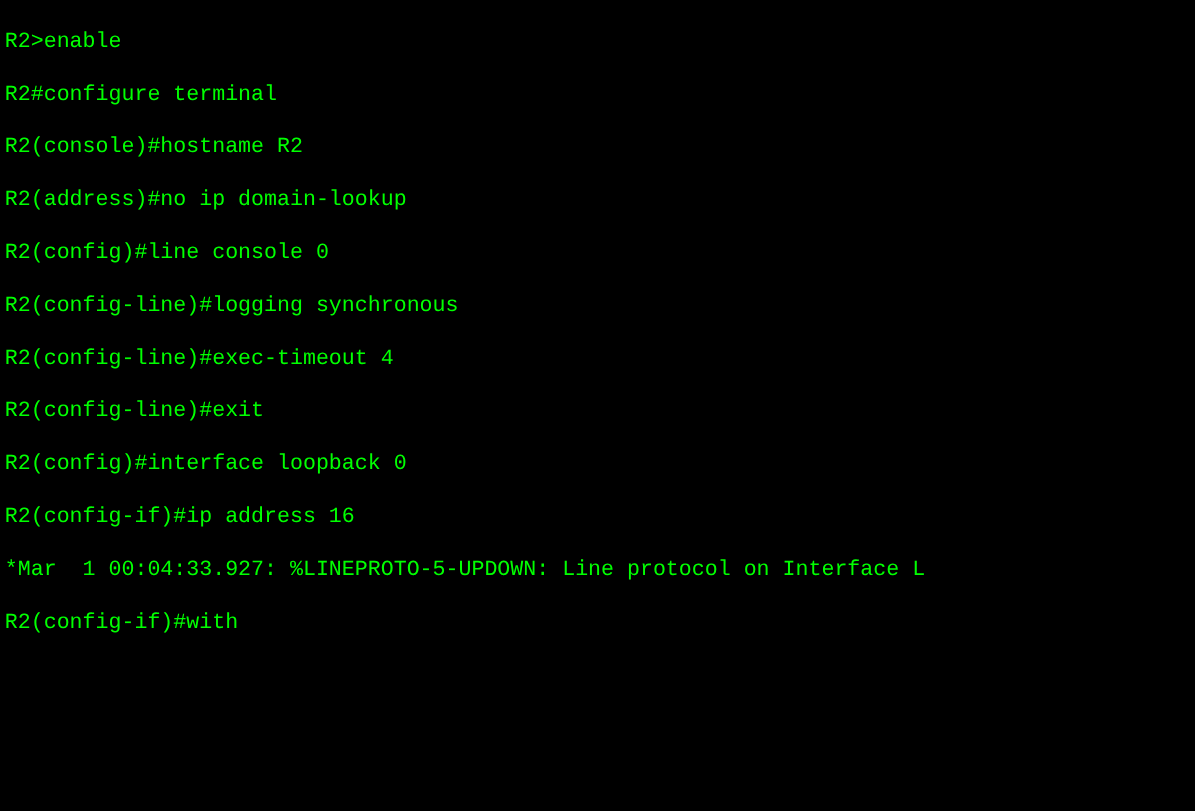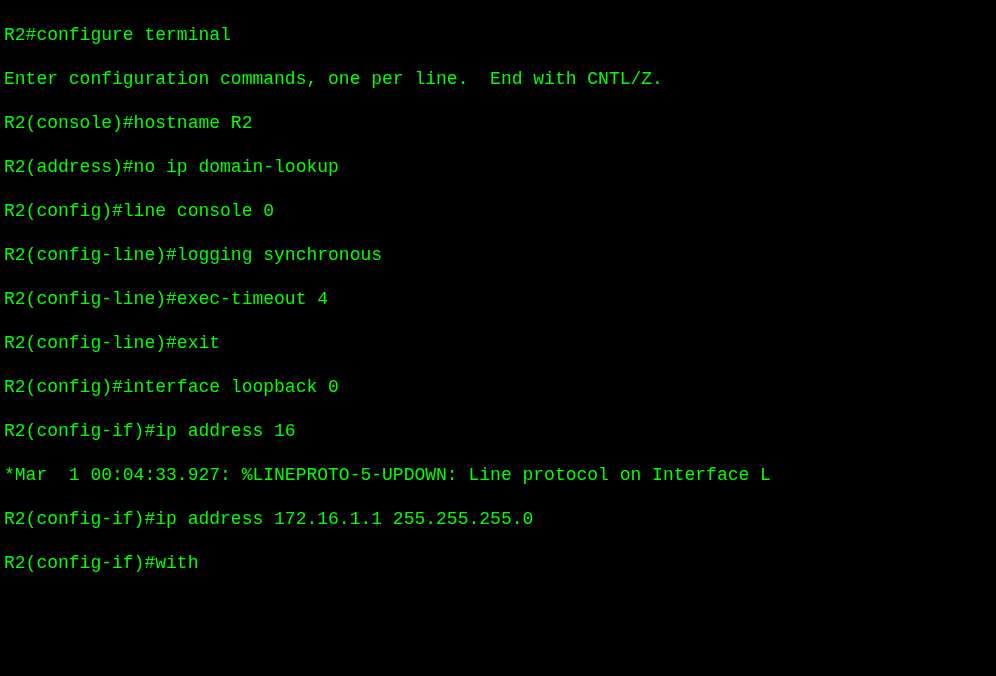--- a/index.html
+++ b/index.html
@@ -25,32 +25,31 @@
     }
     .line {
       display: block;
       white-space: pre;
     }
   </style>
 </head>
 <body>
 
 <div class="terminal">
+<span class="line">R2&gt;enable</span>
 <span class="line">R2#configure terminal</span>
-<span class="line">Enter configuration commands, one per line.  End with CNTL/Z.</span>
 <span class="line">R2(console)#hostname R2</span>
 <span class="line">R2(address)#no ip domain-lookup</span>
 <span class="line">R2(config)#line console 0</span>
 <span class="line">R2(config-line)#logging synchronous</span>
 <span class="line">R2(config-line)#exec-timeout 4</span>
 <span class="line">R2(config-line)#exit</span>
 <span class="line">R2(config)#interface loopback 0</span>
 <span class="line">R2(config-if)#ip address 16</span>
 <span class="line">*Mar  1 00:04:33.927: %LINEPROTO-5-UPDOWN: Line protocol on Interface L</span>
-<span class="line">R2(config-if)#ip address 172.16.1.1 255.255.255.0</span>
 <span class="line">R2(config-if)#with</span>
 
 
 
 
 
 
 
 
 

